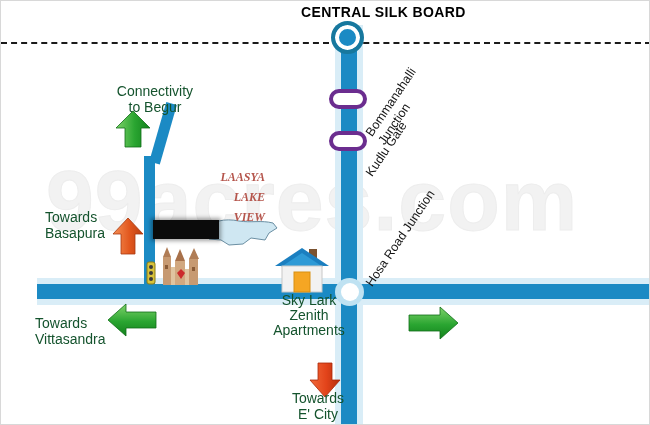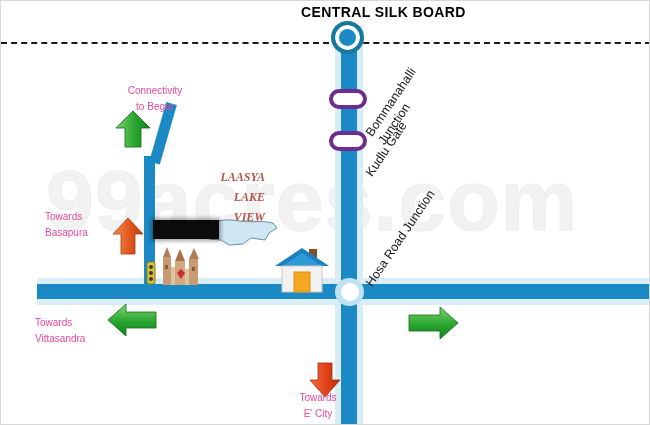--- a/index.html
+++ b/index.html
@@ -164,23 +164,23 @@
   .arrow { position: absolute; z-index: 7; }
   .arrow-begur   { left: 113px; top: 108px; }
   .arrow-basapura{ left: 110px; top: 215px; }
   .arrow-vitta   { left: 105px; top: 300px; }
   .arrow-central { left: 405px; top: 303px; }
   .arrow-ecity   { left: 307px; top: 360px; }
 
   
   .lbl {
     position: absolute;
-    color: #ec4899;
-    font-family: "Liberation Sans", sans-serif;
-    font-size: 10px;
+    color: #14532d;
+    font-family: "Liberation Sans", sans-serif;
+    font-size: 14px;
     line-height: 16px;
     z-index: 8;
     white-space: pre-line;
   }
   .lbl-csb {
     left: 272px; top: 3px;
     font-size: 14px;
     font-weight: bold;
     letter-spacing: 0.4px;
     color: #000;
@@ -360,19 +360,22 @@
 
   <div class="lbl lbl-begur">Connectivity
 to Begur</div>
   <div class="lbl lbl-basapura">Towards
 Basapura</div>
   <div class="lbl lbl-vitta">Towards
 Vittasandra</div>
   <div class="lbl lbl-ecity">Towards
 E' City</div>
 
+  <div class="lbl lbl-skylark">Sky Lark
+Zenith
+Apartments</div>
 
   <div class="lbl-rot lbl-bommanahalli">Bommanahalli
 Junction</div>
   <div class="lbl-rot lbl-kudlu">Kudlu Gate</div>
   <div class="lbl-hosa">Hosa Road Junction</div>
 
 </div>
 
 </body></html>

